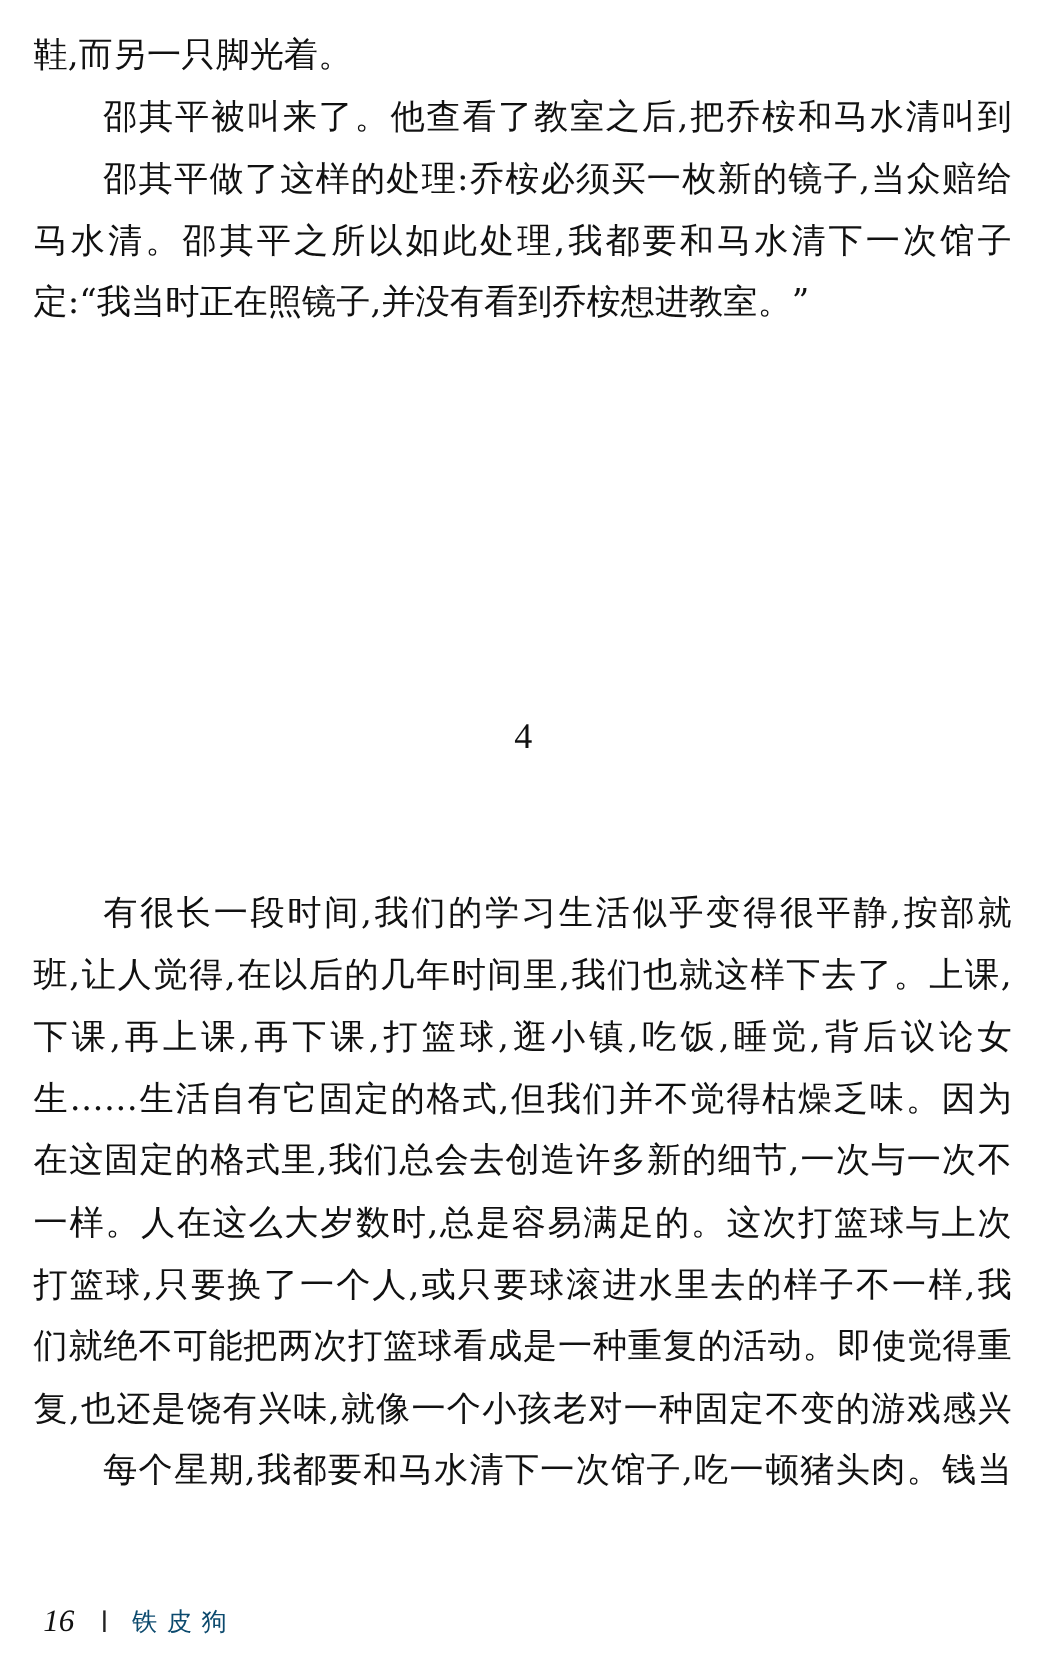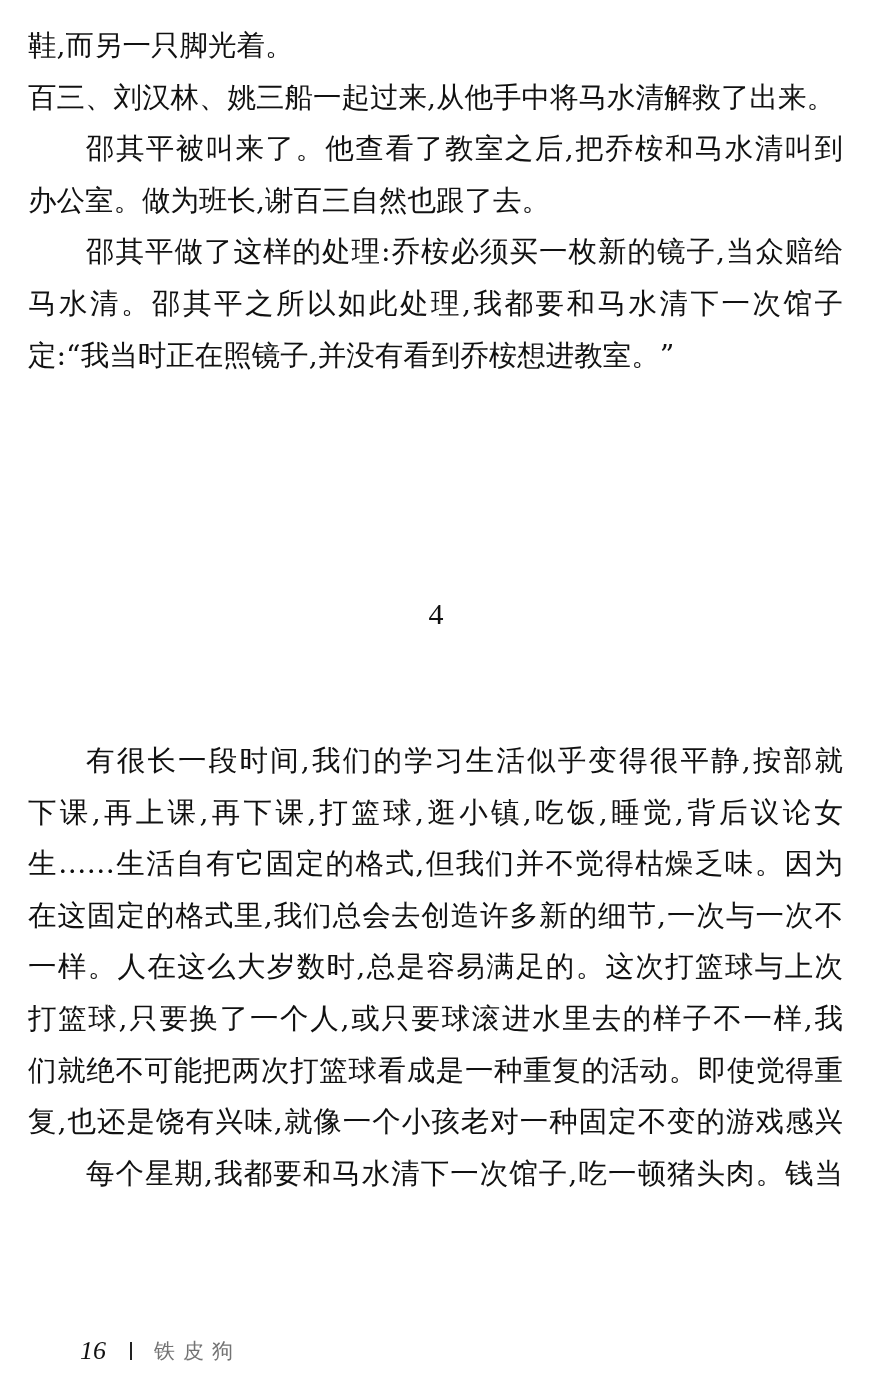--- a/index.html
+++ b/index.html
@@ -58,53 +58,51 @@
       top: 1333px;
       height: 36px;
       display: flex;
       align-items: center;
     }
     .folio {
       font-family: "Liberation Serif", serif;
       font-style: italic;
       font-size: 26px;
       color: #111;
-      margin-left: 44px;
     }
     .sep {
       display: inline-block;
       width: 2px;
       height: 18px;
       background: #222;
       margin: 0 22px 0 24px;
     }
     .running-title {
       font-family: Liberation Mono, monospace;
       font-size: 21px;
       letter-spacing: 8px;
-      color: #737373;
+      color: #0c4a6e;
     }
   </style>
 </head>
 <body>
 
 <div class="page">
   <div class="line last">鞋,而另一只脚光着。</div>
-  <div class="line last">百三、刘汉林、姚三船一起过来,从他手中将马水清解救了出来。</div>
   <div class="line indent">邵其平被叫来了。他查看了教室之后,把乔桉和马水清叫到</div>
-  <div class="line last">办公室。做为班长,谢百三自然也跟了去。</div>
   <div class="line indent">邵其平做了这样的处理:乔桉必须买一枚新的镜子,当众赔给</div>
   <div class="line">马水清。邵其平之所以如此处理,我都要和马水清下一次馆子</div>
   <div class="line last">定:“我当时正在照镜子,并没有看到乔桉想进教室。”</div>
 </div>
 
 <div class="section-num">4</div>
 
 <div class="block2">
   <div class="line indent">有很长一段时间,我们的学习生活似乎变得很平静,按部就</div>
+  <div class="line">班,让人觉得,在以后的几年时间里,我们也就这样下去了。上课,</div>
   <div class="line">下课,再上课,再下课,打篮球,逛小镇,吃饭,睡觉,背后议论女</div>
   <div class="line">生……生活自有它固定的格式,但我们并不觉得枯燥乏味。因为</div>
   <div class="line">在这固定的格式里,我们总会去创造许多新的细节,一次与一次不</div>
   <div class="line">一样。人在这么大岁数时,总是容易满足的。这次打篮球与上次</div>
   <div class="line">打篮球,只要换了一个人,或只要球滚进水里去的样子不一样,我</div>
   <div class="line">们就绝不可能把两次打篮球看成是一种重复的活动。即使觉得重</div>
   <div class="line">复,也还是饶有兴味,就像一个小孩老对一种固定不变的游戏感兴</div>
   <div class="line indent">每个星期,我都要和马水清下一次馆子,吃一顿猪头肉。钱当</div>
 </div>
 

